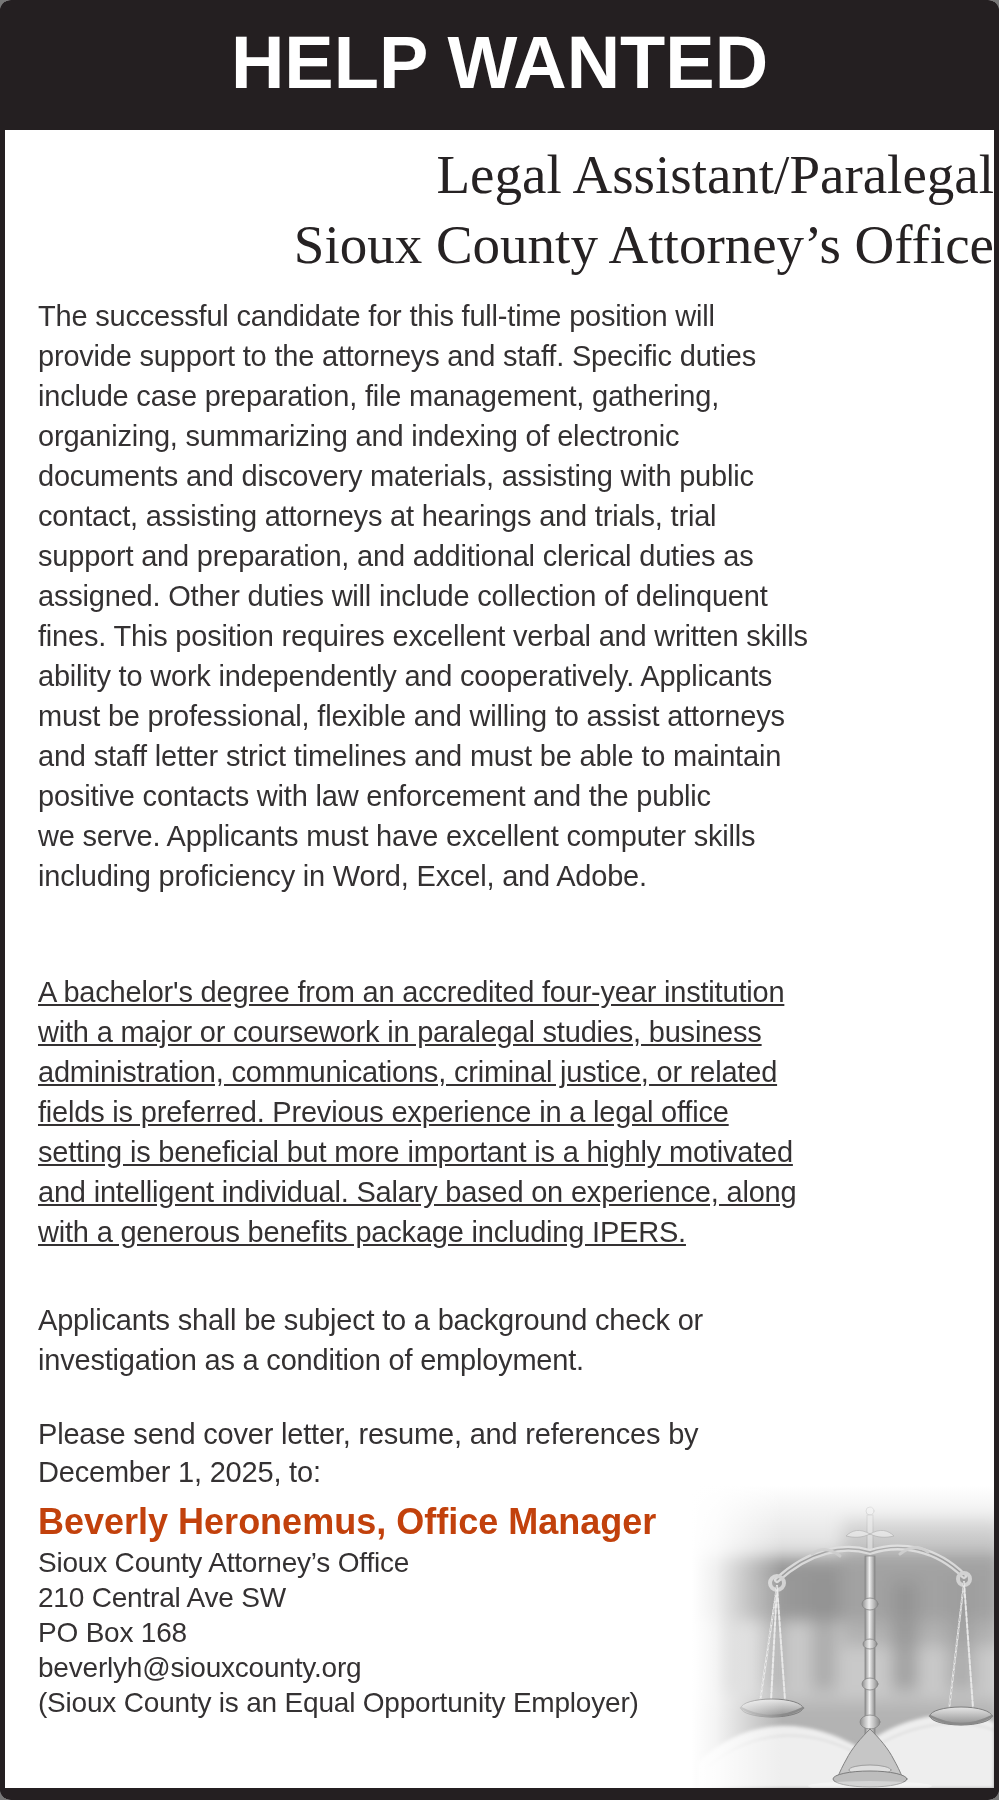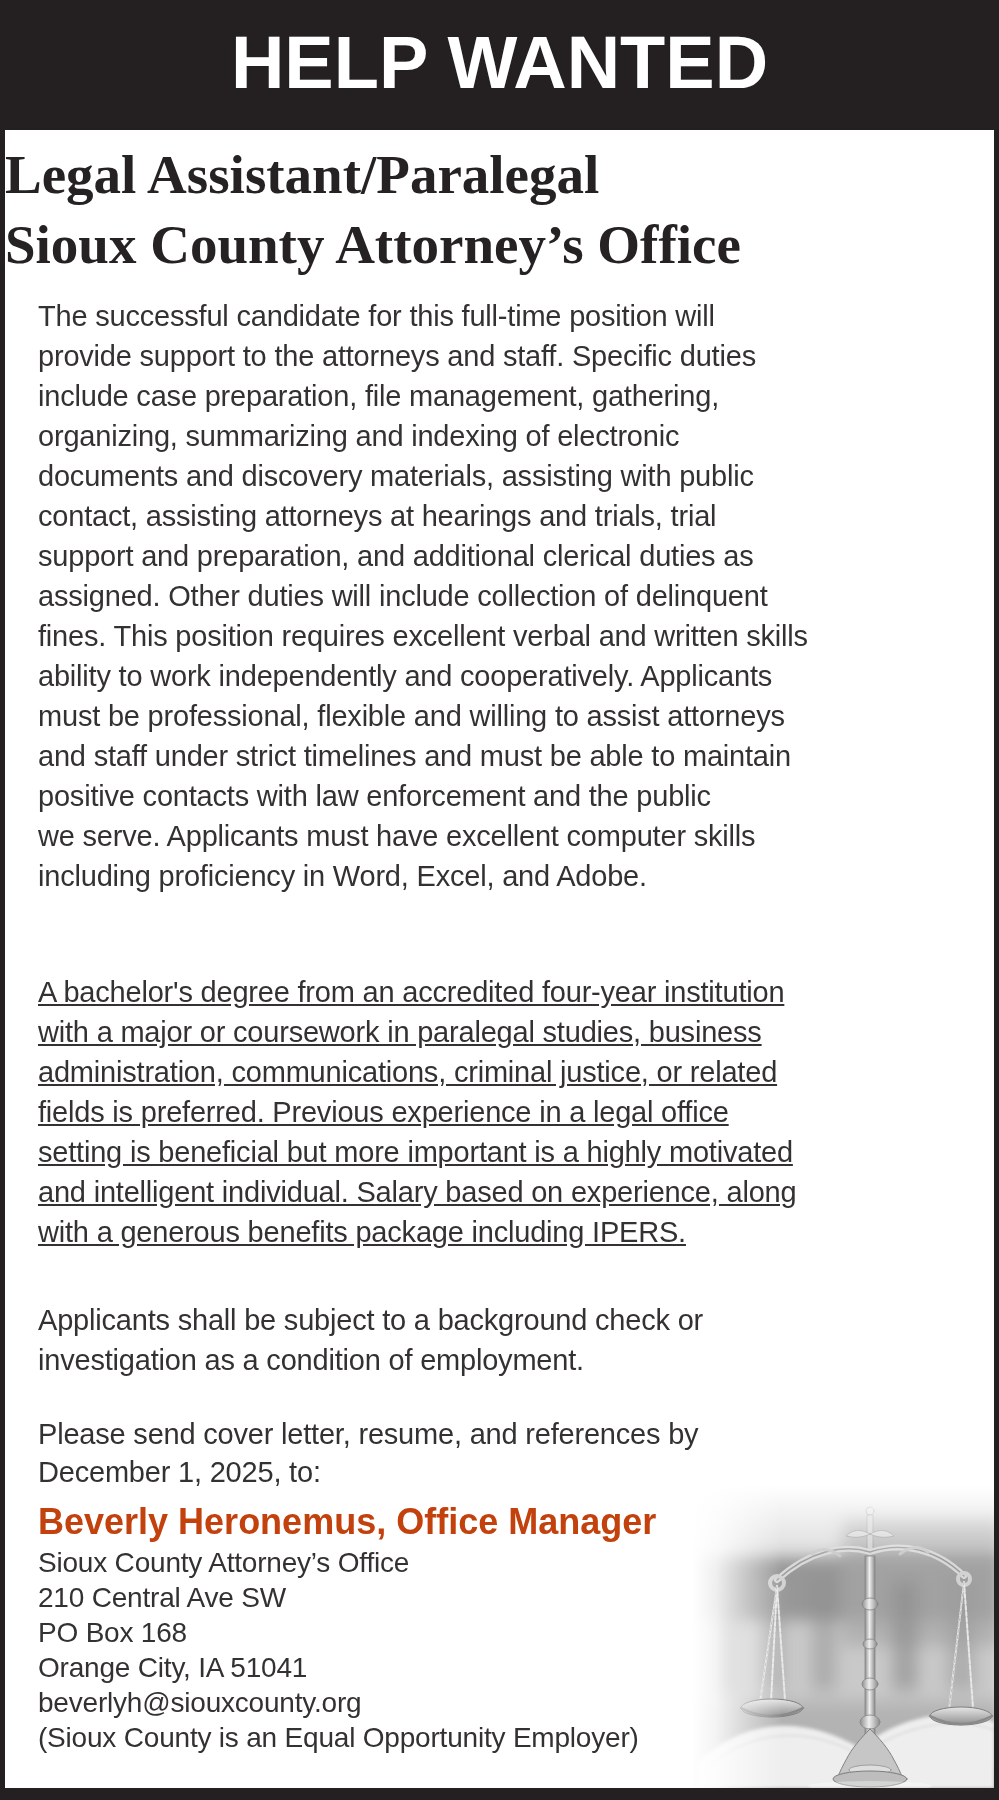--- a/index.html
+++ b/index.html
@@ -3,43 +3,44 @@
 <meta charset="utf-8">
 <style>
   html,body{margin:0;padding:0;background:#777;}
   #ad{
     position:relative;
     width:999px;height:1800px;
     margin:0 auto;
     background:#ffffff;
     overflow:hidden;
     font-family:"Liberation Sans", sans-serif;
+    border-radius:11px;
   }
   
   .frame{position:absolute;background:#241f21;}
   #frame-left{left:0;top:0;width:5px;height:1800px;}
   #frame-right{right:0;top:0;width:5px;height:1800px;}
   #bottom-bar{left:0;top:1788px;width:999px;height:12px;}
   
   #banner{
     position:absolute;left:0;top:0;width:999px;height:130px;
     background:#241f21;color:#ffffff;
     display:flex;align-items:center;justify-content:center;
   }
   #banner .banner-text{
     font-size:74px;font-weight:bold;letter-spacing:0px;
     padding-bottom:6px;
     font-family:"Liberation Sans", sans-serif;
   }
   
   #title-block{
     position:absolute;left:5px;top:140px;width:989px;
-    text-align:left;color:#262223;
+    text-align:right;color:#262223;
     font-family:"Liberation Serif", serif;
-    font-weight:bold;font-size:55px;line-height:70px;
+    font-weight:normal;font-size:55px;line-height:70px;
   }
   
   .copy{
     position:absolute;left:38px;width:940px;
     color:#343132;font-size:29px;line-height:40px;
     letter-spacing:-0.2px;
   }
   .copy .line{white-space:nowrap;}
   #para1{top:296px;}
   #para2{top:972px;text-decoration:underline;}
@@ -90,21 +91,21 @@
       <div class="line">provide support to the attorneys and staff. Specific duties</div>
       <div class="line">include case preparation, file management, gathering,</div>
       <div class="line">organizing, summarizing and indexing of electronic</div>
       <div class="line">documents and discovery materials, assisting with public</div>
       <div class="line">contact, assisting attorneys at hearings and trials, trial</div>
       <div class="line">support and preparation, and additional clerical duties as</div>
       <div class="line">assigned. Other duties will include collection of delinquent</div>
       <div class="line">fines. This position requires excellent verbal and written skills</div>
       <div class="line">ability to work independently and cooperatively. Applicants</div>
       <div class="line">must be professional, flexible and willing to assist attorneys</div>
-      <div class="line">and staff under strict timelines and must be able to maintain</div>
+      <div class="line">and staff letter strict timelines and must be able to maintain</div>
       <div class="line">positive contacts with law enforcement and the public</div>
       <div class="line">we serve. Applicants must have excellent computer skills</div>
       <div class="line">including proficiency in Word, Excel, and Adobe.</div>
     </div>
   <div id="para2" class="copy">
       <div class="line">A bachelor's degree from an accredited four-year institution</div>
       <div class="line">with a major or coursework in paralegal studies, business</div>
       <div class="line">administration, communications, criminal justice, or related</div>
       <div class="line">fields is preferred. Previous experience in a legal office</div>
       <div class="line">setting is beneficial but more important is a highly motivated</div>
@@ -119,21 +120,20 @@
   <div id="send-to" class="copy">
       <div class="line">Please send cover letter, resume, and references by</div>
       <div class="line">December 1, 2025, to:</div>
     </div>
 
   <div id="contact-name">Beverly Heronemus, Office Manager</div>
   <div id="address" class="copy">
       <div class="line">Sioux County Attorney’s Office</div>
       <div class="line">210 Central Ave SW</div>
       <div class="line">PO Box 168</div>
-      <div class="line">Orange City, IA 51041</div>
       <div class="line">beverlyh@siouxcounty.org</div>
       <div class="line">(Sioux County is an Equal Opportunity Employer)</div>
     </div>
 
   <div id="photo">
     <svg viewBox="0 0 302 302">
       <defs>
         <filter id="blurBg" x="-20%" y="-20%" width="140%" height="140%">
             <feGaussianBlur stdDeviation="8"></feGaussianBlur>
           </filter>

